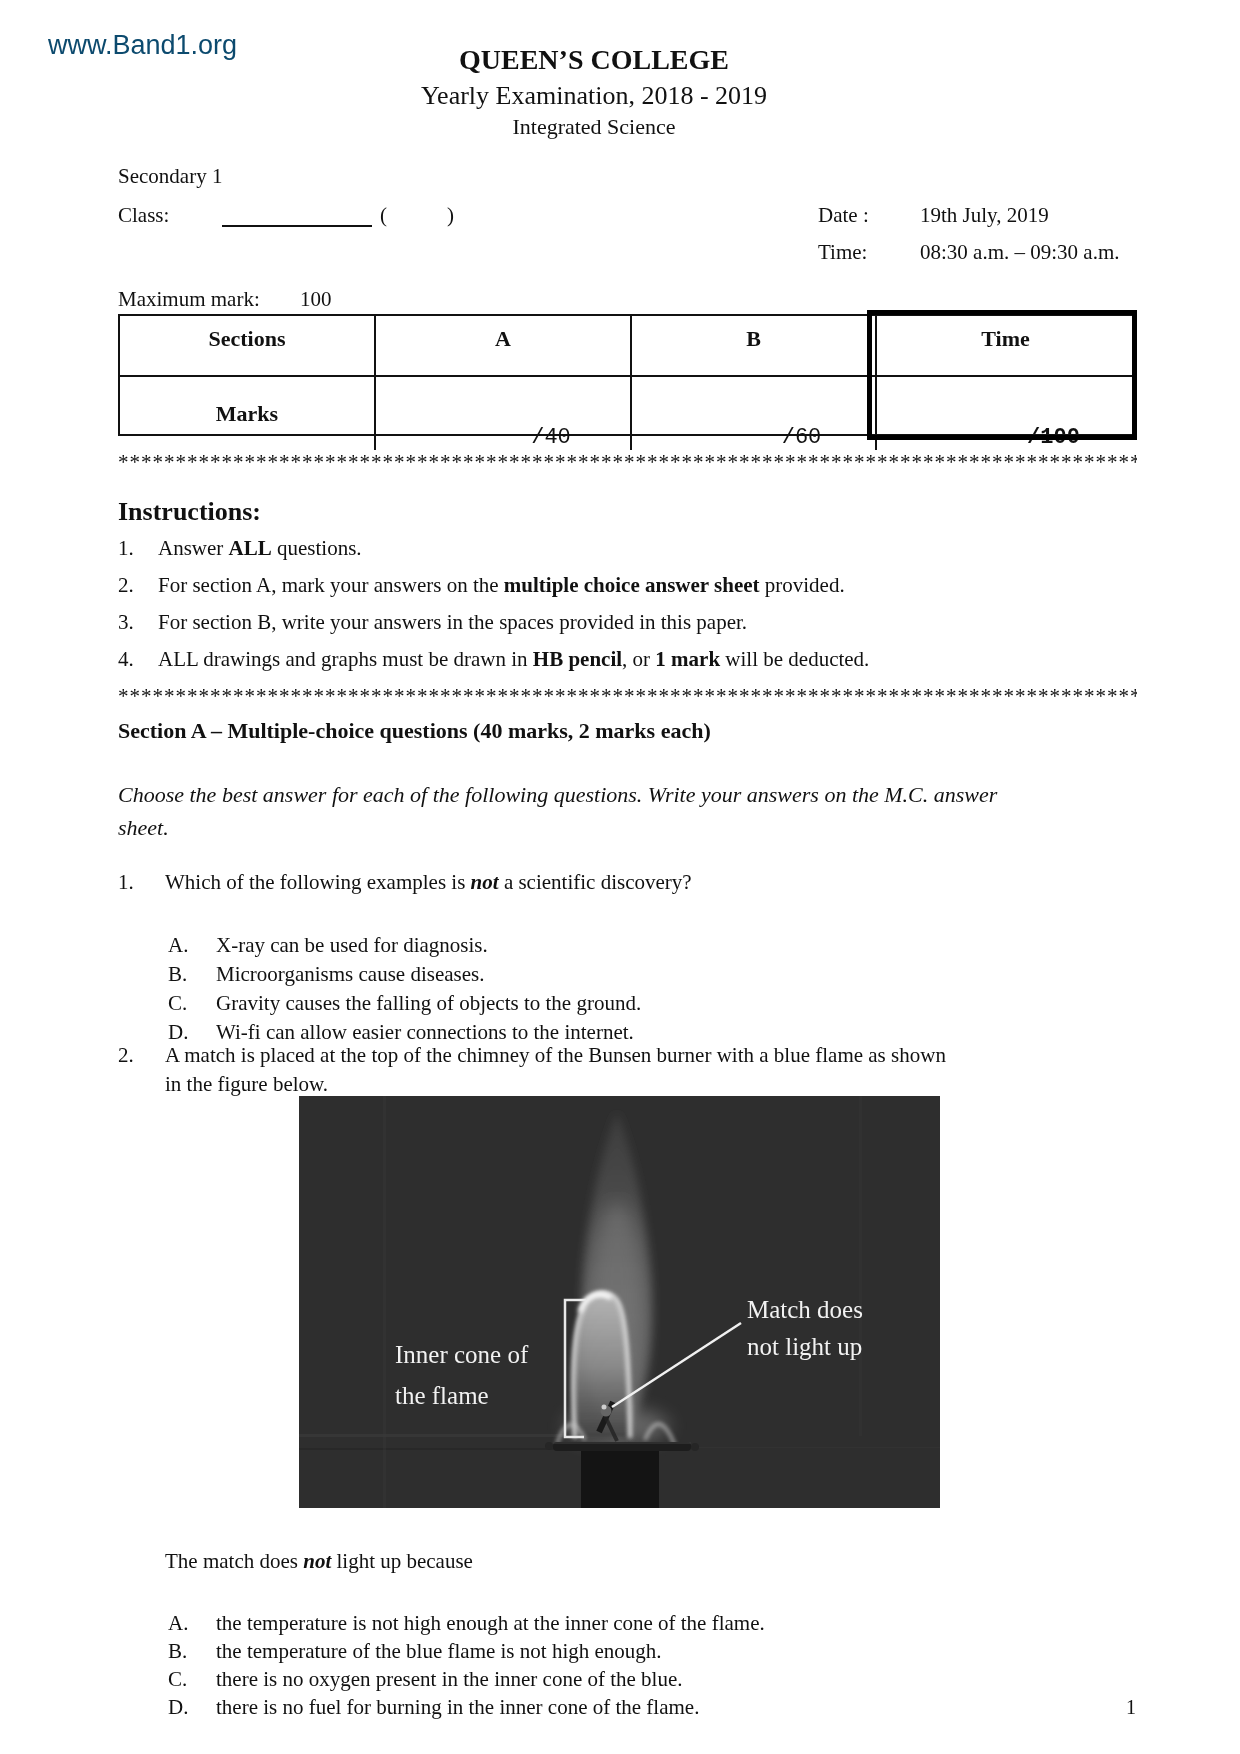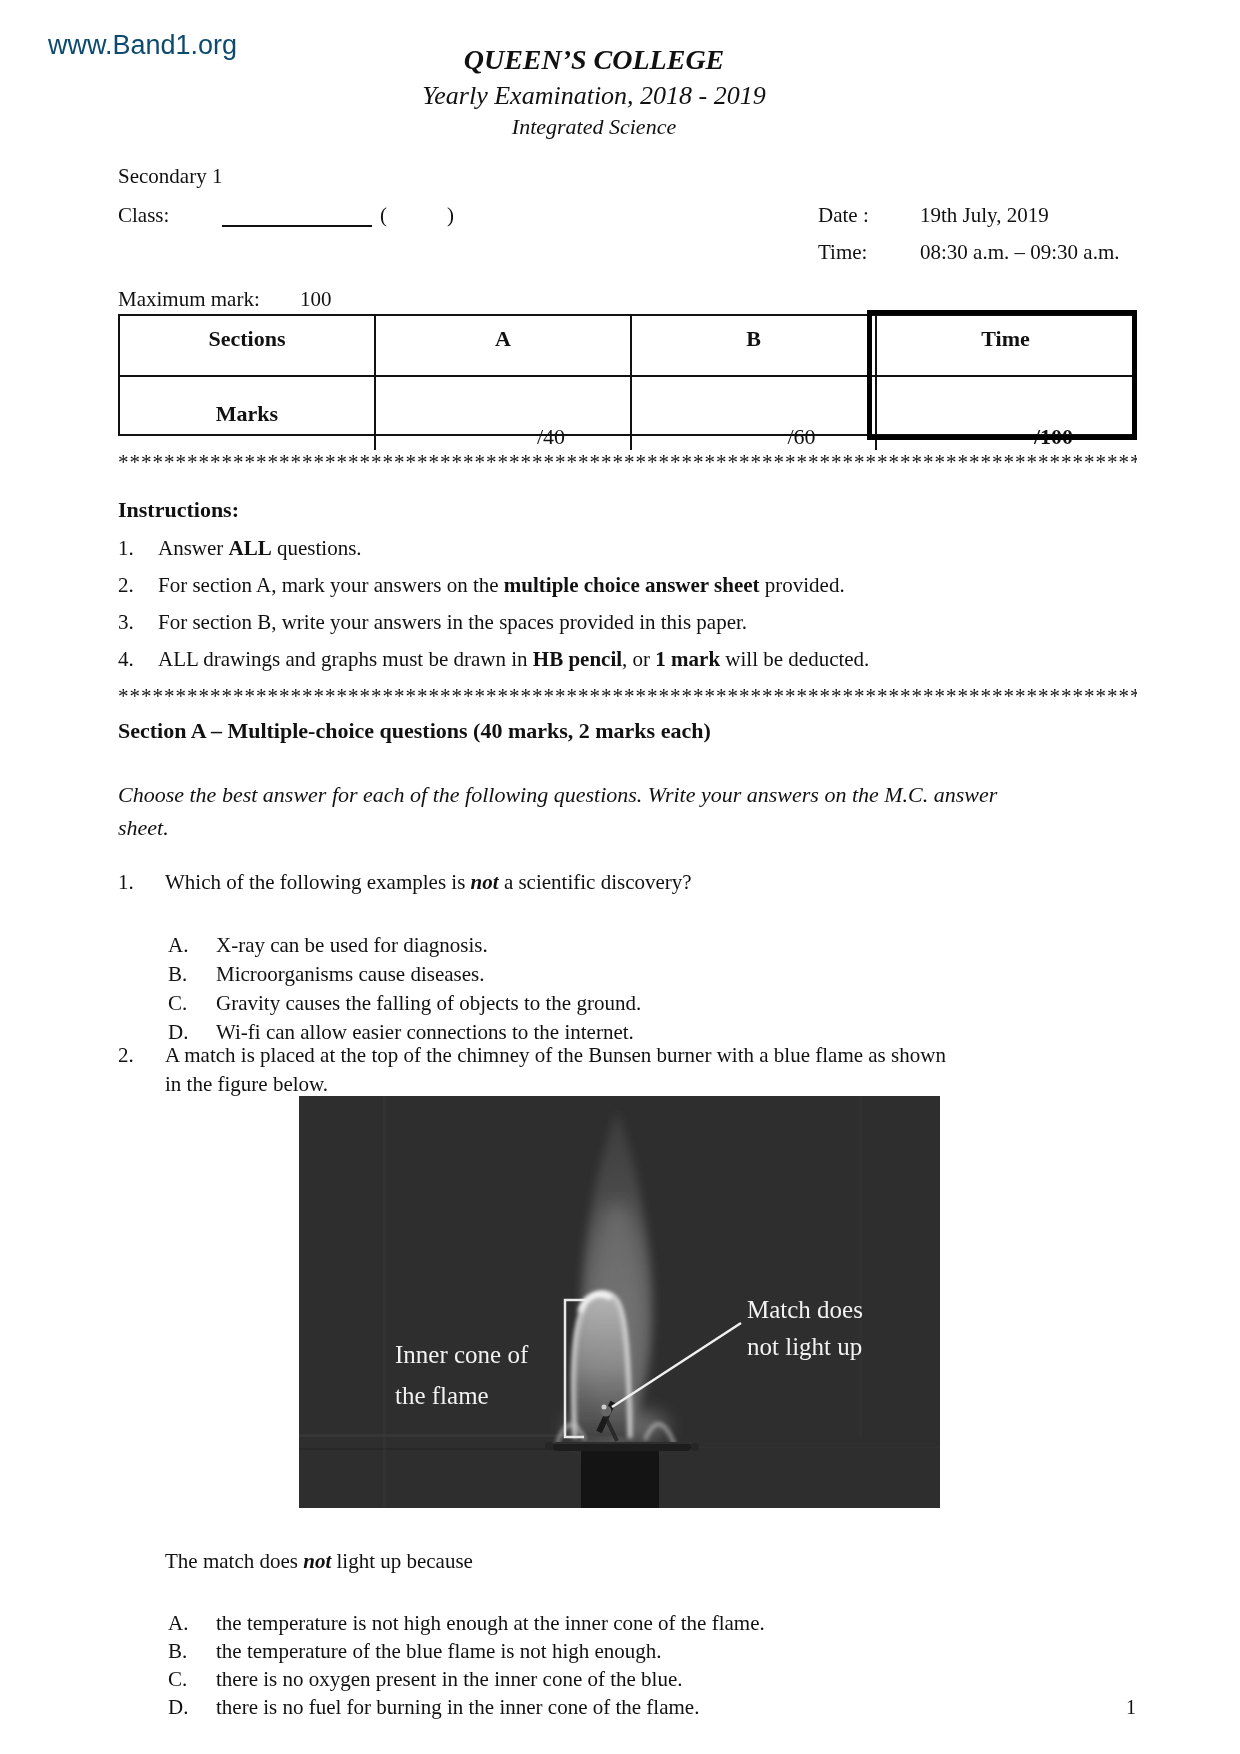--- a/index.html
+++ b/index.html
@@ -1,41 +1,41 @@
 <!DOCTYPE html>
 <html><head>
 <meta charset="utf-8">
 <style>
   html,body{margin:0;padding:0;background:#888;}
   .page{
     position:relative;width:1240px;height:1754px;background:#ffffff;
     font-family:"Liberation Serif", serif;color:#111;overflow:hidden;margin:0 auto;
   }
   .abs{position:absolute;white-space:nowrap;}
-  .ctr{position:absolute;left:0;width:1188px;text-align:center;white-space:nowrap;font-style:italic;}
+  .ctr{position:absolute;left:0;width:1188px;text-align:center;white-space:nowrap;}
   .wm{position:absolute;left:48px;top:30px;font-family:"Liberation Sans",sans-serif;font-size:27px;color:#0c4a6e;}
   .t-school{top:44px;font-size:28px;font-weight:bold;}
   .t-exam{top:81px;font-size:26px;}
   .t-subject{top:114px;font-size:22px;}
   .bodytxt{font-size:21px;}
   .b{font-weight:bold;}
   .bi{font-weight:bold;font-style:italic;}
   .i{font-style:italic;}
   .blankline{position:absolute;left:222px;top:203px;width:150px;height:22px;border-bottom:2px solid #111;}
   
   .mtable{position:absolute;left:118px;top:314px;width:1018px;height:122px;border:2px solid #111;box-sizing:border-box;}
   .mrow{display:flex;}
   .mcell{box-sizing:border-box;border-right:2px solid #111;font-size:22px;text-align:center;}
   .mcell:last-child{border-right:none;}
   .hrow .mcell{height:61px;line-height:45px;font-weight:bold;border-bottom:2px solid #111;}
   .drow .mcell{height:73px;}
   .c1{width:256px;} .c2{width:256px;} .c3{width:245px;} .c4{width:257px;}
   .markslabel{line-height:73px;font-weight:bold;}
   .vcell{display:flex;align-items:flex-end;justify-content:center;}
-  .vcell span{margin-left:96px;}
+  .vcell span{margin-left:96px;font-family:Liberation Mono, monospace;}
   .totaloverlay{position:absolute;left:867px;top:310px;width:270px;height:130px;border:5px solid #000;box-sizing:border-box;pointer-events:none;}
   .stars{position:absolute;left:118px;width:1019px;overflow:hidden;white-space:nowrap;font-size:21px;letter-spacing:1px;}
   .inum{display:inline-block;width:40px;}
   .qnum{display:inline-block;width:47px;}
   .optletter{display:inline-block;width:48px;}
   .optrow{position:absolute;left:168px;white-space:nowrap;font-size:21px;margin-top:32px;}
   .irow{position:absolute;left:118px;white-space:nowrap;font-size:21px;}
   .figwrap{position:absolute;left:299px;top:1096px;width:641px;height:412px;}
   .pagenum{position:absolute;left:1126px;top:1696px;font-size:20px;}
 </style>
@@ -82,21 +82,21 @@
         </div>
       <div class="mcell c4 vcell b">
           <span>/100</span>
         </div>
     </div>
   </div>
   <div class="totaloverlay"></div>
 
   <div class="stars" style="top:450px">************************************************************************************************************</div>
 
-  <div class="abs bodytxt b" style="left:118px;top:497px;font-size:22px">Instructions:</div>
+  <div class="abs bodytxt b" style="left:118px;top:497px;font-size:26px">Instructions:</div>
 
   <div class="irow" style="top:536px">
     <span class="inum">1.</span><span>Answer </span><span class="b">ALL</span><span> questions.</span>
   </div>
   <div class="irow" style="top:573px">
     <span class="inum">2.</span><span>For section A, mark your answers on the </span><span class="b">multiple choice answer sheet</span><span> provided.</span>
   </div>
   <div class="irow" style="top:610px">
     <span class="inum">3.</span><span>For section B, write your answers in the spaces provided in this paper.</span>
   </div>

